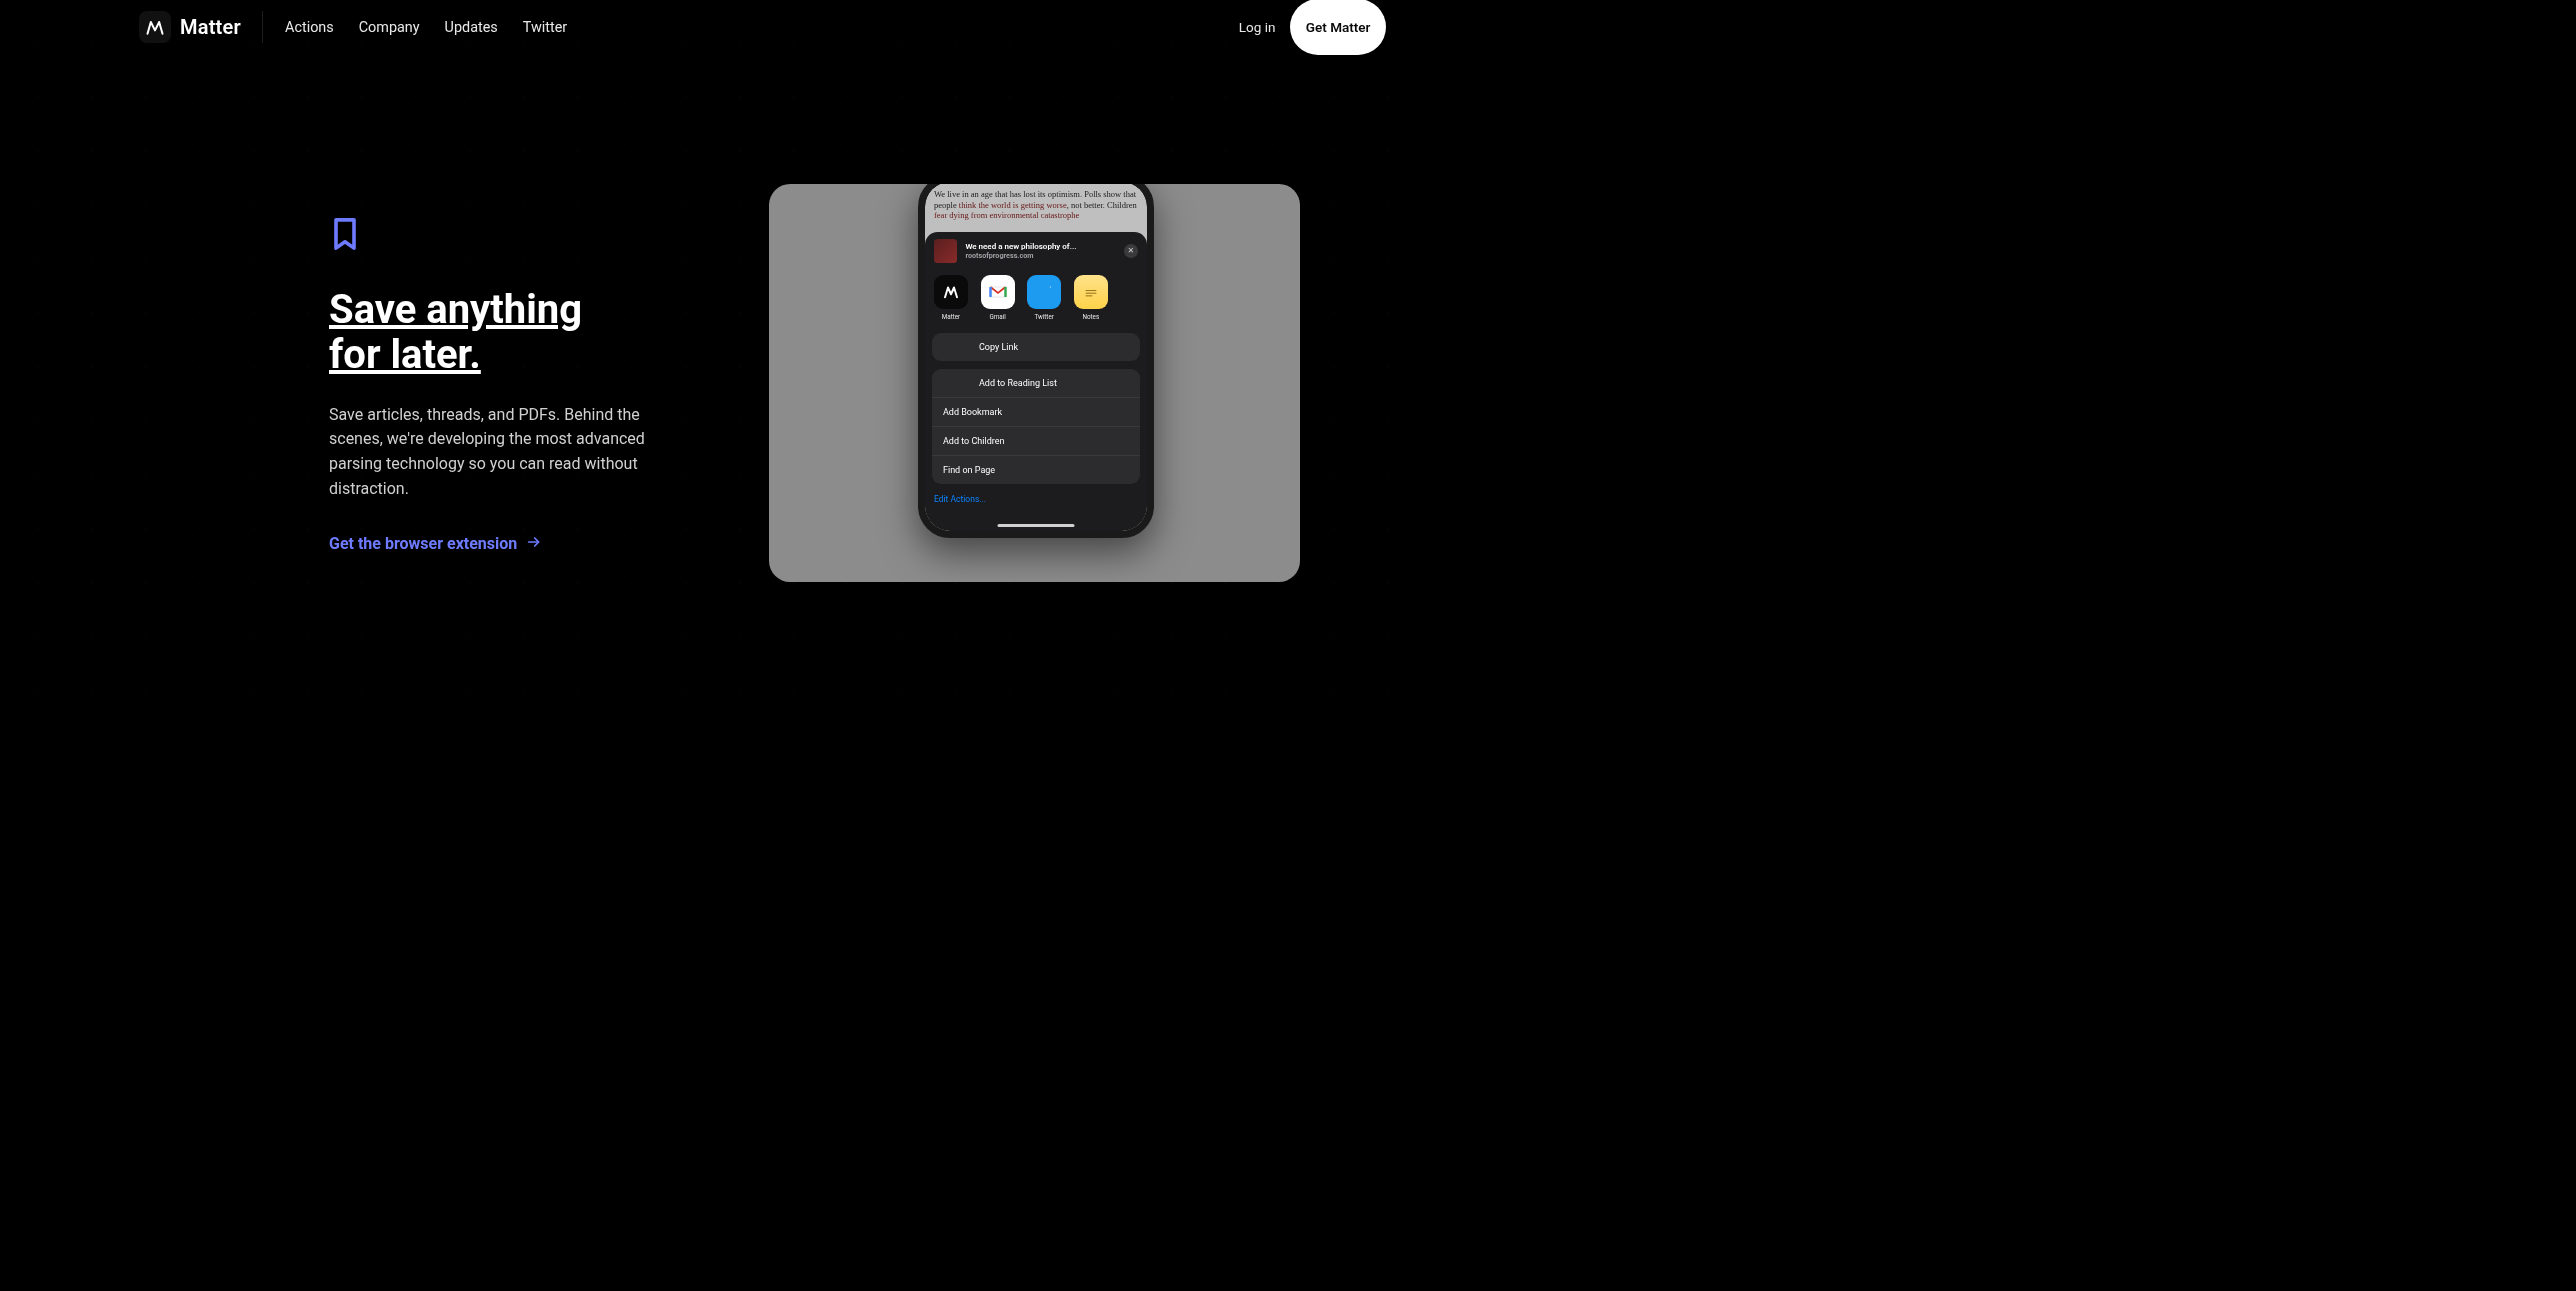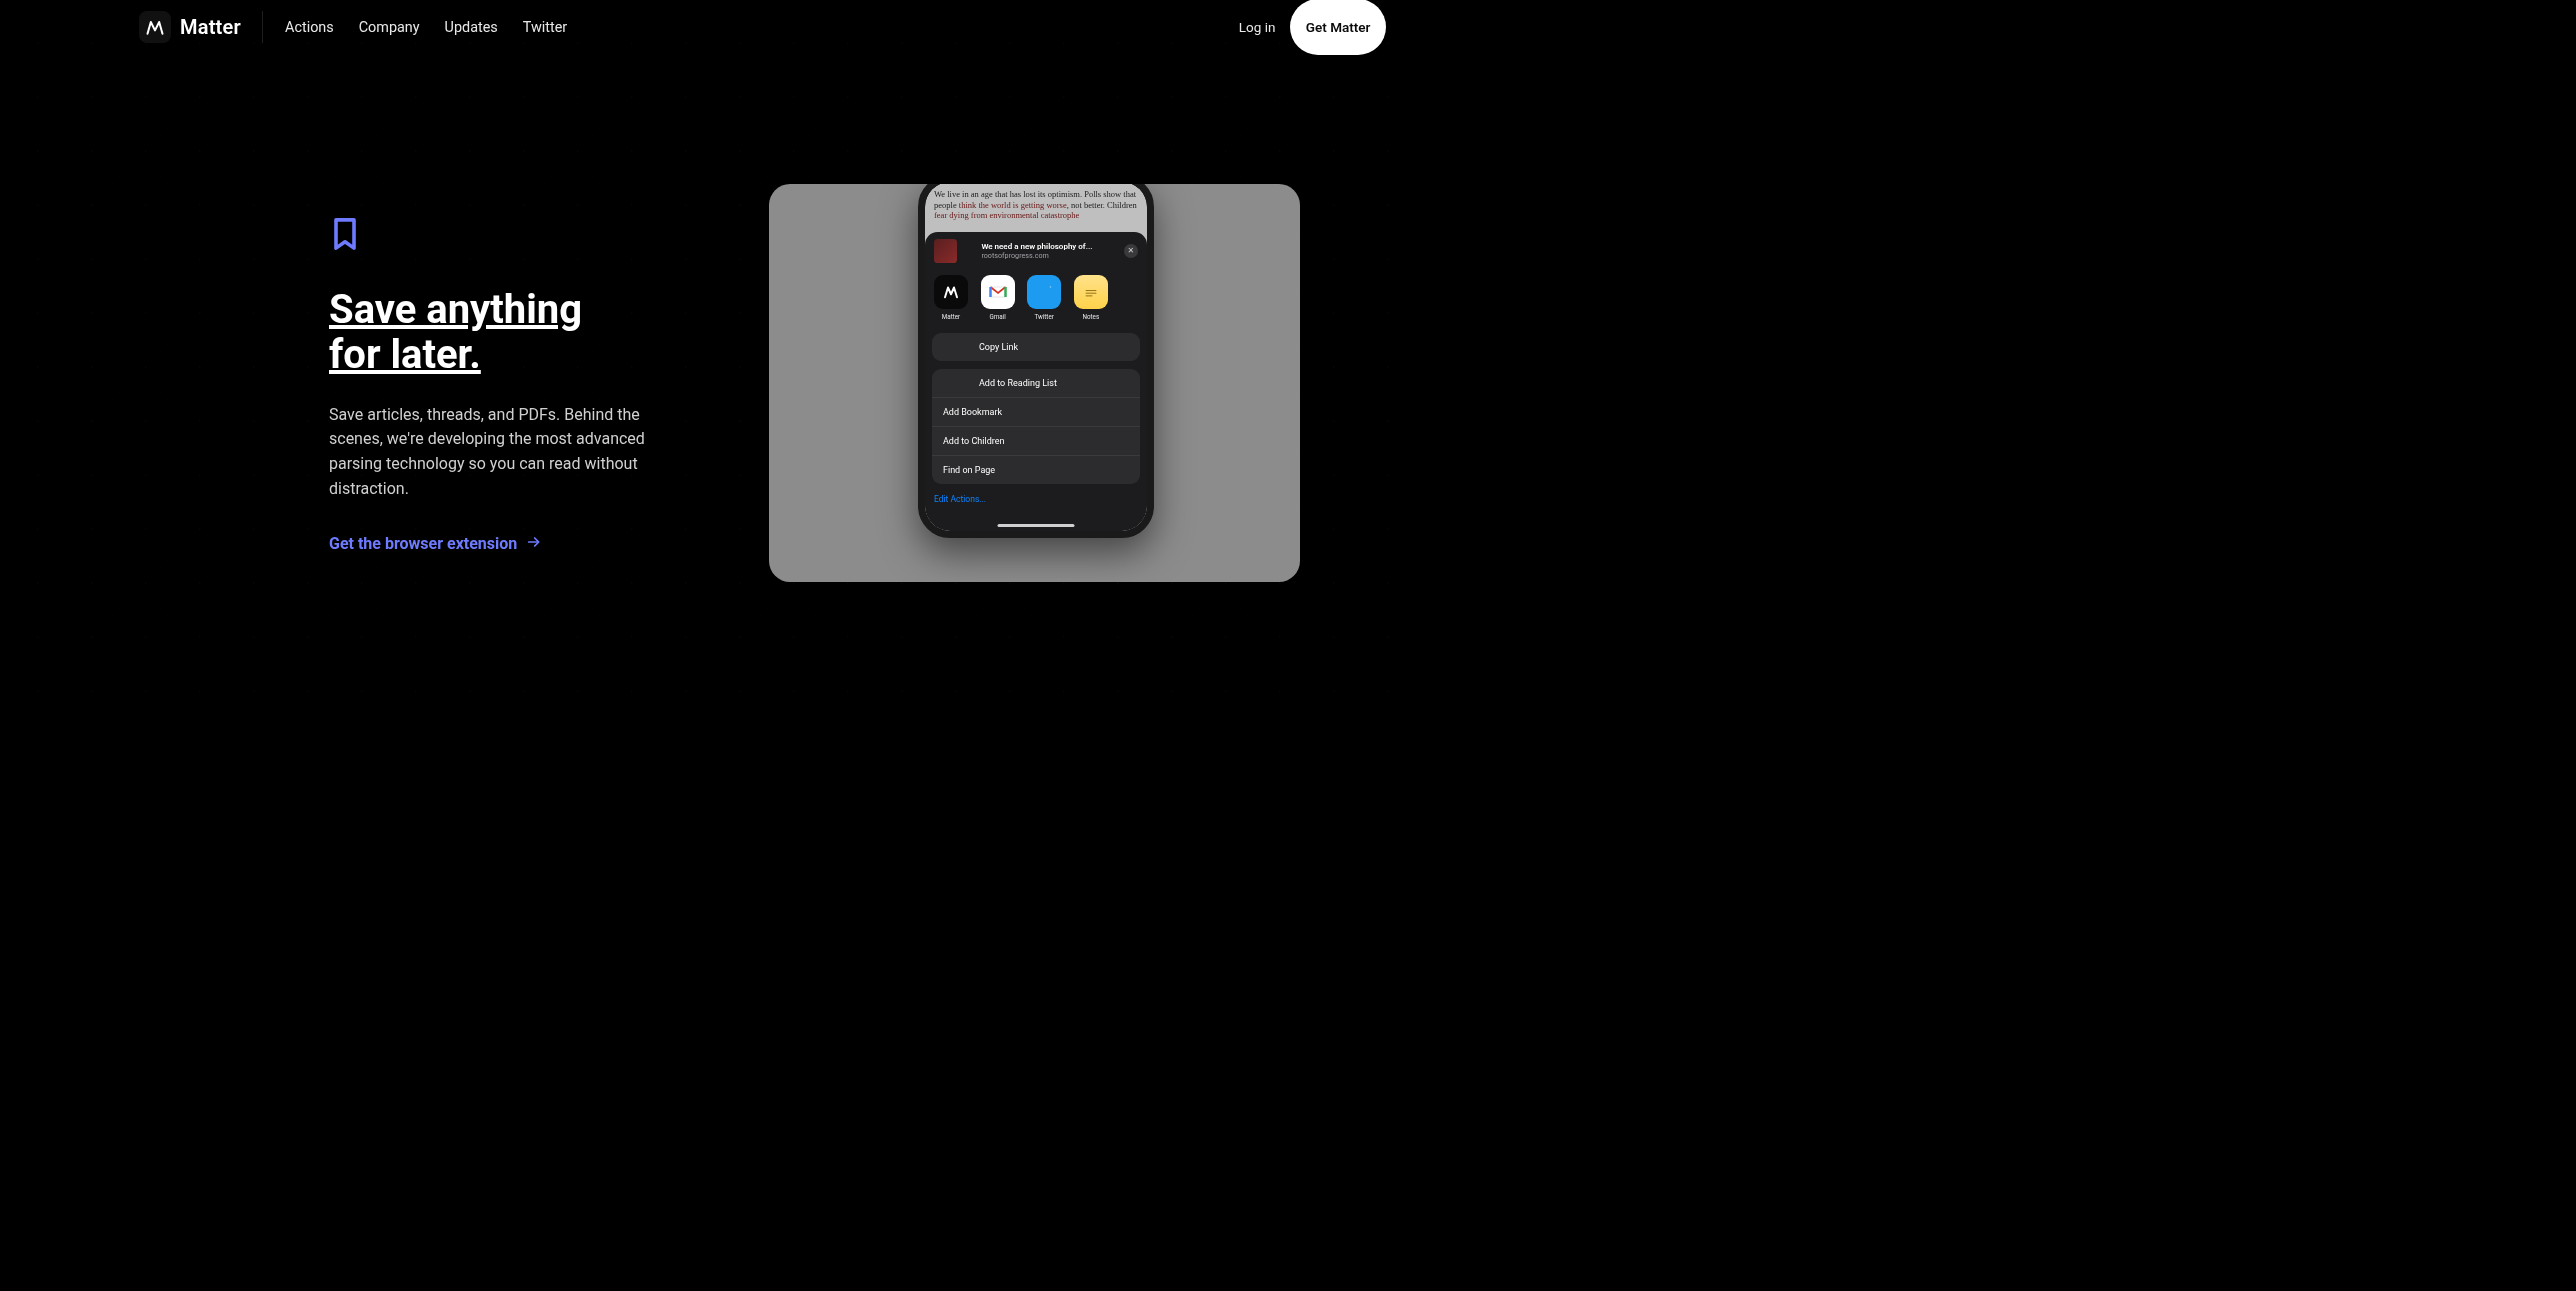--- a/index.html
+++ b/index.html
@@ -166,35 +166,35 @@
     bottom: 0;
     background: var(--sheet);
     border-top-left-radius: 12.6px;
     border-top-right-radius: 12.6px;
     display: flex;
     flex-direction: column;
   }
   .share-header {
     display: flex;
     align-items: center;
-    gap: 24px;
+    gap: 8px;
     padding: 7.2px 9px;
   }
   .share-thumb {
     width: 23.4px; height: 23.4px;
     border-radius: 3.6px;
     background: linear-gradient(135deg, #5a1f1f, #8a2a2a);
   }
   .share-title {
     display: flex; flex-direction: column;
     flex: 1;
     min-width: 0;
   }
   .share-title .t1 { color: #fff; font-size: 8px; font-weight: 600; white-space: nowrap; overflow: hidden; text-overflow: ellipsis; }
-  .share-title .t2 { color: #a1a1a6; font-size: 7.2px; }
+  .share-title .t2 { color: #a1a1a6; font-size: 7.2px; font-weight: bold; }
   .share-close {
     width: 14.4px; height: 14.4px; border-radius: 50%;
     background: #3a3a3c; color: #cfd0d2;
     display: grid; place-items: center;
     font-size: 8px;
   }
   .apps {
     display: flex; gap: 12.6px; padding: 5.4px 9px 7.2px 9px;
   }
   .app { display: flex; flex-direction: column; align-items: center; gap: 3.6px; }

